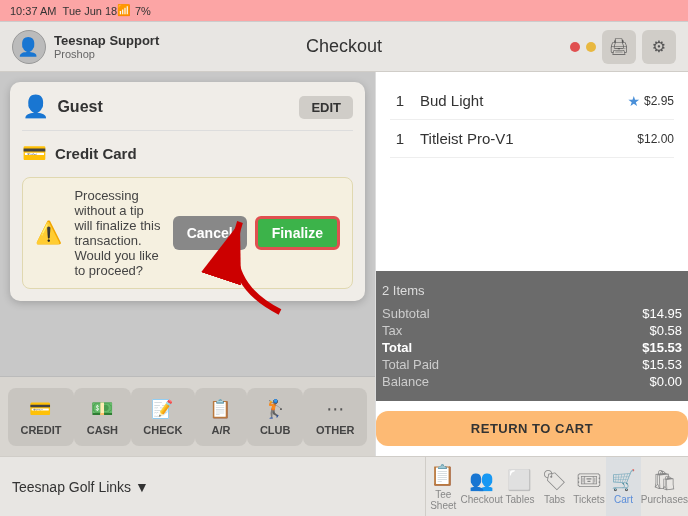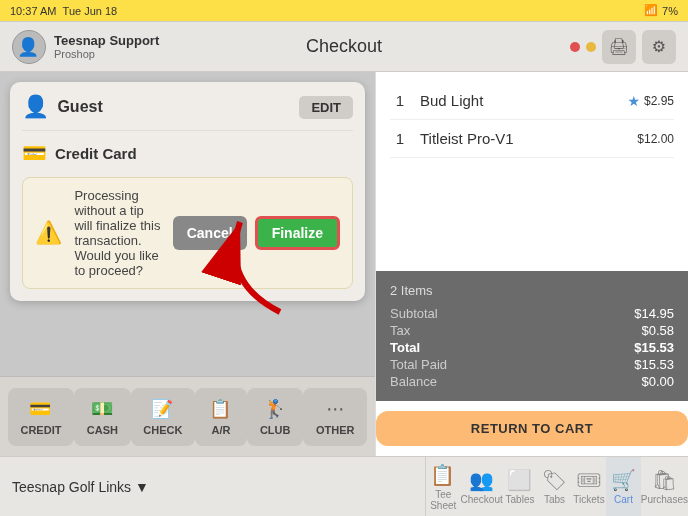--- a/index.html
+++ b/index.html
@@ -7,25 +7,24 @@
       font-family: -apple-system, BlinkMacSystemFont, 'Helvetica Neue', Arial, sans-serif;
       background: #c8c8c8;
       width: 688px;
       height: 516px;
       overflow: hidden;
       position: relative;
     }
 
     
     .status-bar {
-      background: #fde047;
+      background: #fca5a5;
       height: 22px;
       display: flex;
       align-items: center;
-      justify-content: space-between;
       padding: 0 10px;
       font-size: 11px;
       color: #333;
       border-bottom: 1px solid #ccc;
     }
     .status-bar-right {
       display: flex;
       align-items: center;
       gap: 4px;
     }
@@ -328,21 +327,21 @@
     }
     .item-price {
       font-size: 12px;
       color: #333;
       font-weight: 500;
     }
 
     
     .totals-section {
       background: #6b6b6b;
-      padding: 12px 14px;
+      padding: 12px 6px;
     }
     .totals-header {
       font-size: 13px;
       color: #ddd;
       margin-bottom: 8px;
     }
     .totals-grid {
       display: grid;
       grid-template-columns: 1fr 1fr;
       gap: 2px 0;

